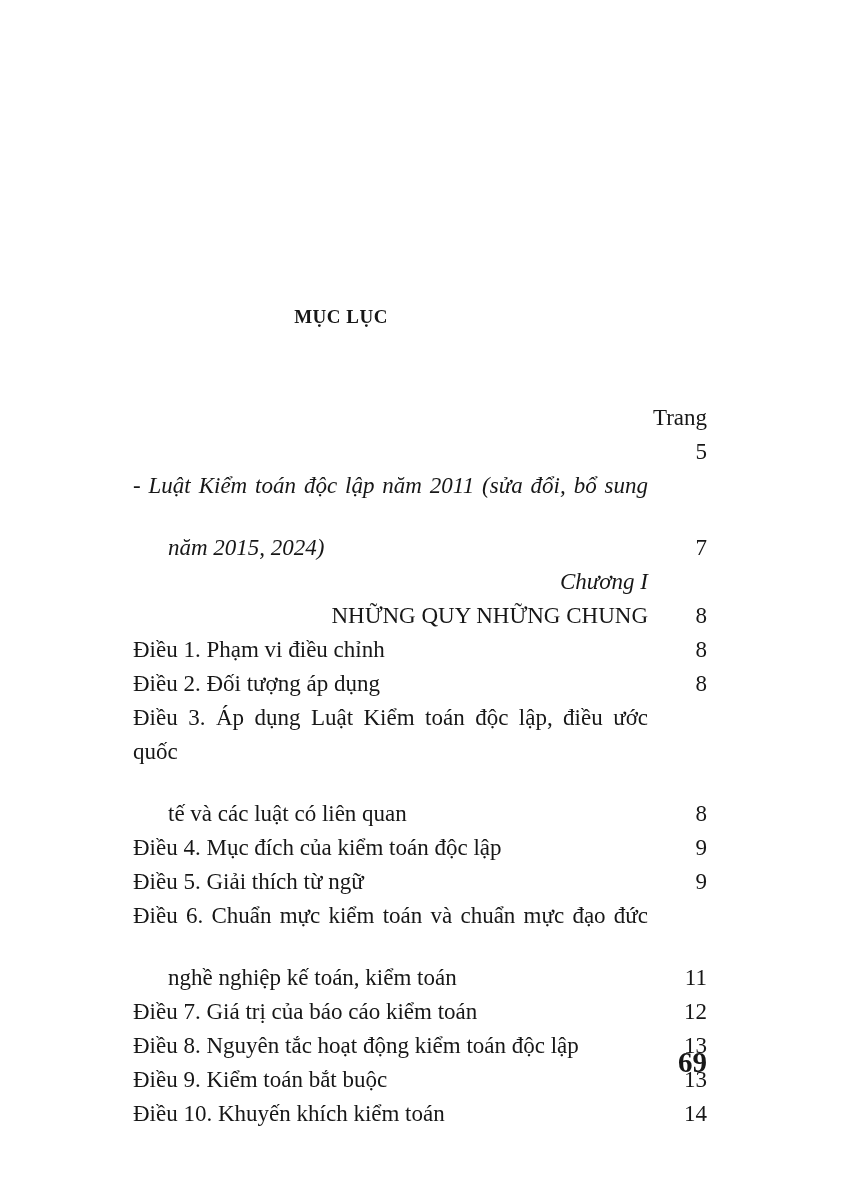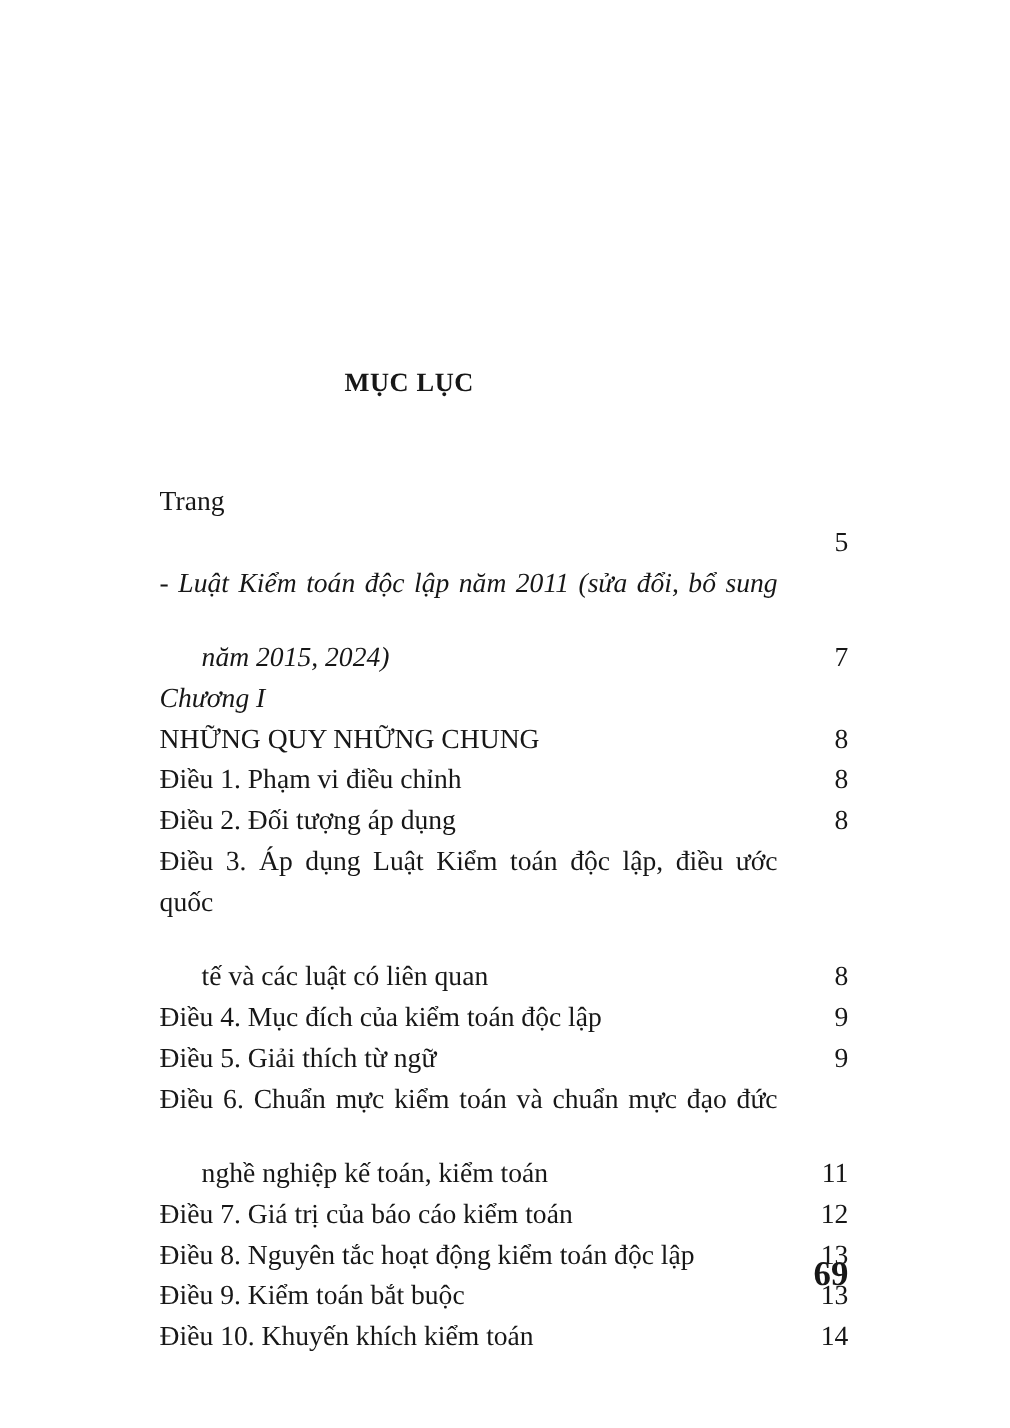--- a/index.html
+++ b/index.html
@@ -13,21 +13,21 @@
     font-family: "Liberation Serif", "DejaVu Serif", serif;
     color: #171717;
     overflow: hidden;
   }
   .doc-title {
     position: absolute;
     top: 306px;
     left: 0;
     width: 682px;
     text-align: center;
-    font-size: 22px;
+    font-size: 19px;
     font-weight: bold;
     letter-spacing: 0.5px;
   }
   .toc {
     position: absolute;
     top: 401px;
     left: 133px;
     width: 574px;
     font-size: 23px;
   }
@@ -35,27 +35,27 @@
     display: flex;
     line-height: 34px;
   }
   .row .t { width: 515px; }
   .row .p {
     flex: 1;
     text-align: right;
     align-self: flex-end;
     white-space: nowrap;
   }
-  .header-row { }
+  .header-row { justify-content: flex-end; }
   .header-row .p { flex: none; }
   .line { line-height: 34px; }
   .cont { padding-left: 35px; margin-top: 28px; }
   .full { text-align: justify; text-align-last: justify; }
   .item-italic .t { font-style: italic; }
-  .chapter-label .t, .chapter-title .t { text-align: left; }
+  .chapter-label .t, .chapter-title .t { text-align: right; }
   .chapter-label .t { font-style: italic; }
   .folio {
     position: absolute;
     top: 1046px;
     right: 135px;
     font-size: 29px;
     font-weight: bold;
   }
 </style>
 </head>

